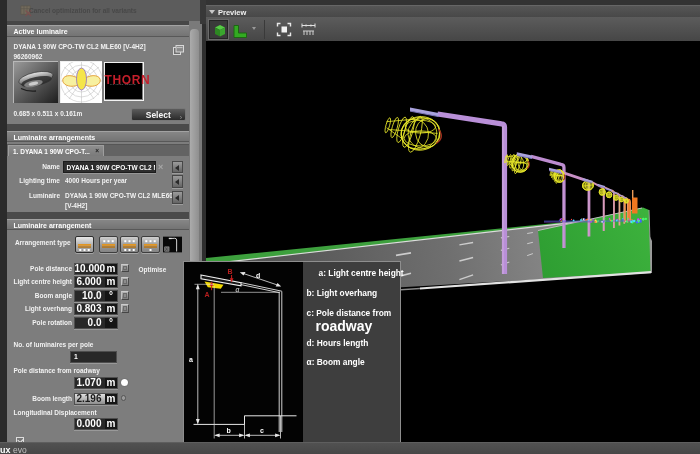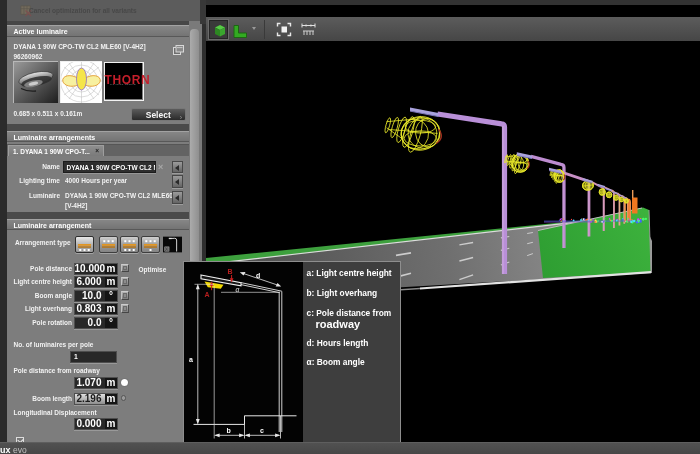--- a/index.html
+++ b/index.html
@@ -222,20 +222,24 @@
 <div class="abs" style="left:9px;top:416px;width:8px;height:6px;border:1px solid #ddd;border-bottom:none;background:#777">
       <div style="position:absolute;left:1px;top:0px;width:5px;height:4px;border-left:1.3px solid #eee;border-bottom:1.3px solid #eee;transform:rotate(-45deg)"></div>
     </div>
 </div>
 <div class="abs" style="left:189px;top:21px;width:13px;height:422px;background:#7a7a7a"></div>
 <div class="abs" style="left:190px;top:28.5px;width:8.5px;height:414px;background:linear-gradient(90deg,#ababab,#8f8f8f);border-radius:4px 4px 0 0"></div>
 <div class="abs" style="left:200px;top:0;width:6px;height:24px;background:#383838"></div>
 <div class="abs" style="left:202px;top:24px;width:4px;height:419px;background:#2e2e2e"></div>
 <div class="abs" style="left:206px;top:0;width:494px;height:442px;background:#000">
 <div class="abs" style="left:0;top:0;width:494px;height:5px;background:#333"></div>
+<div class="abs" style="left:0;top:5px;width:494px;height:12px;background:linear-gradient(#565656,#484848);border-top:1px solid #666">
+      <div class="abs" style="left:3px;top:4px;width:0;height:0;border-left:3.5px solid transparent;border-right:3.5px solid transparent;border-top:4px solid #c8c8c8"></div>
+      <div class="abs" style="left:12px;top:2px;color:#f0f0f0;font-size:7.5px;font-weight:bold">Preview</div>
+    </div>
 <div class="abs" style="left:0;top:17px;width:494px;height:24px;background:linear-gradient(#5c5c5c,#464646)">
 <div class="abs" style="left:3px;top:3px;width:19px;height:19px;background:#3a3a3a;border:1px solid #252525;box-shadow:0 0 0 1px #6a6a6a">
         <svg width="15" height="15" viewBox="0 0 15 15" style="position:absolute;left:2px;top:2px">
           <polygon points="3,4.5 8,2 13,4.5 8,7" fill="#55cc44"></polygon>
           <polygon points="3,4.5 8,7 8,13.5 3,11" fill="#2d8822"></polygon>
           <polygon points="13,4.5 8,7 8,13.5 13,11" fill="#3aa62e"></polygon>
         </svg>
       </div>
 <div class="abs" style="left:26px;top:5px;width:16px;height:15px">
         <svg width="16" height="15" viewBox="0 0 16 15" style="position:absolute;left:0;top:2px">
@@ -699,23 +703,23 @@
 <line x1="31.5" y1="173.3" x2="59.2" y2="173.3" stroke="#e8e8e8" stroke-width="0.8"></line>
 <polygon points="30.2,173.3 35.6,171.4 35.6,175.2" fill="#e8e8e8"></polygon>
 <polygon points="60.5,173.3 55.1,171.4 55.1,175.2" fill="#e8e8e8"></polygon>
 <text x="42.5" y="171" fill="#ffffff" font-size="7" font-weight="bold">b</text>
 <line x1="61.8" y1="173.3" x2="95.2" y2="173.3" stroke="#e8e8e8" stroke-width="0.8"></line>
 <polygon points="60.5,173.3 65.9,171.4 65.9,175.2" fill="#e8e8e8"></polygon>
 <polygon points="96.5,173.3 91.1,171.4 91.1,175.2" fill="#e8e8e8"></polygon>
 <text x="76" y="171" fill="#ffffff" font-size="7" font-weight="bold">c</text>
 </svg>
 <div class="abs" style="left:118.5px;top:0;width:97.5px;height:180px;background:#3e3e3e">
-<div style="position:absolute;left:4px;top:6px;color:#fff;font-size:8.4px;font-weight:bold;white-space:nowrap">a: Light centre height</div>
+<div style="position:absolute;left:16px;top:6px;color:#fff;font-size:8.4px;font-weight:bold;white-space:nowrap">a: Light centre height</div>
 <div style="position:absolute;left:4px;top:25.5px;color:#fff;font-size:8.4px;font-weight:bold;white-space:nowrap">b: Light overhang</div>
 <div style="position:absolute;left:4px;top:45.5px;color:#fff;font-size:8.4px;font-weight:bold;white-space:nowrap">c: Pole distance from</div>
-<div style="position:absolute;left:13px;top:56px;color:#fff;font-size:11px;font-weight:bold;white-space:nowrap">roadway</div>
+<div style="position:absolute;left:13px;top:56px;color:#fff;font-size:14px;font-weight:bold;white-space:nowrap">roadway</div>
 <div style="position:absolute;left:4px;top:75.5px;color:#fff;font-size:8.4px;font-weight:bold;white-space:nowrap">d: Hours length</div>
 <div style="position:absolute;left:4px;top:95px;color:#fff;font-size:8.4px;font-weight:bold;white-space:nowrap">α: Boom angle</div>
 </div>
   </div>
 <div class="abs" style="left:0;top:442px;width:700px;height:28px;background:linear-gradient(#515151,#383838);border-top:1px solid #5e5e5e">
     <span style="position:absolute;left:0;top:1.5px;color:#fff;font-size:9px;font-weight:bold">ux</span>
     <span style="position:absolute;left:13px;top:2px;color:#c2c2c2;font-size:8.5px">evo</span>
   </div>
 </body></html>

